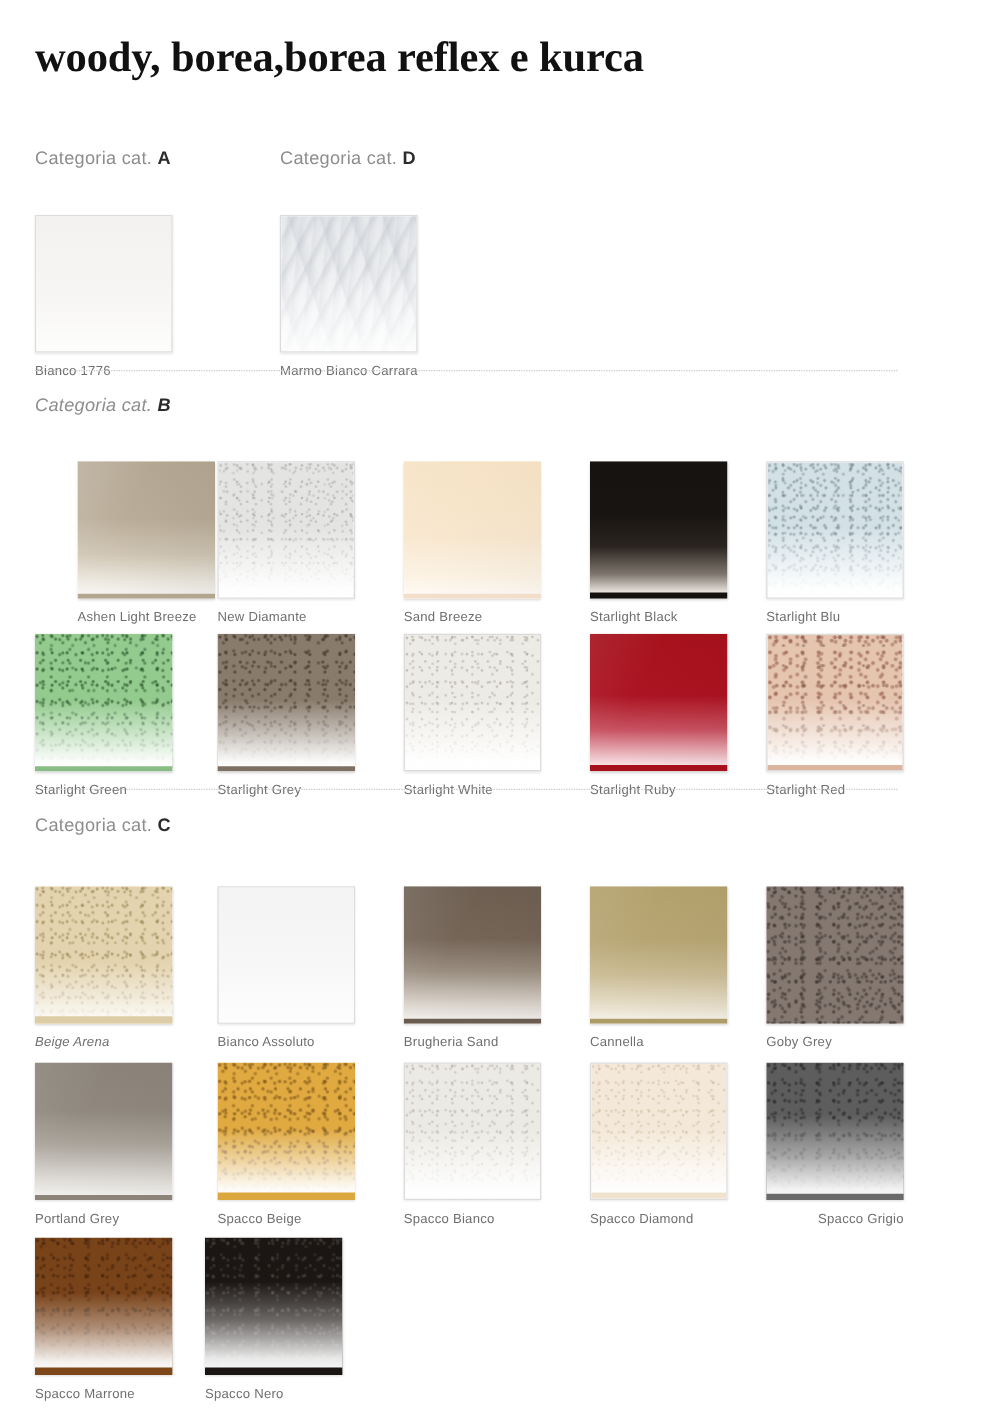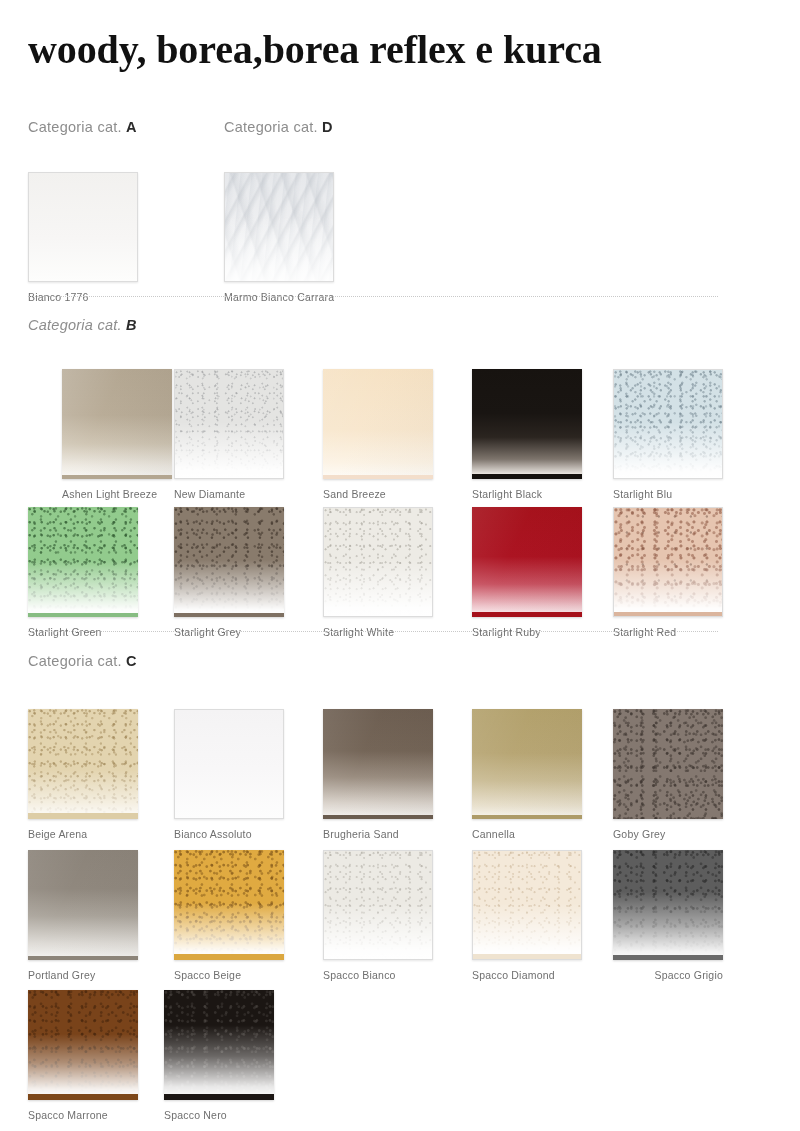--- a/index.html
+++ b/index.html
@@ -25,21 +25,21 @@
     font-family: "Liberation Sans", "DejaVu Sans", sans-serif;
     font-size: 27px;
     font-weight: 400;
     color: #8e8e8e;
     letter-spacing: 0.4px;
     line-height: 1.05;
     margin: 0;
   }
   .title-sub {
     font-family: "Liberation Serif", "DejaVu Serif", serif;
-    font-size: 40px;
+    font-size: 34px;
     font-weight: 700;
     color: #111111;
     letter-spacing: -0.1px;
     line-height: 1.12;
     margin: 4px 0 0 0;
     white-space: nowrap;
   }
 
   
   .cat-head {
@@ -320,21 +320,21 @@
   </div>
 
   <div class="sep" style="top:631px;"></div>
 
   <div class="cat-head" style="left:28px; top:653px;">
     <span>Categoria cat. </span>
     <span class="cat-letter">C</span>
   </div>
 
   <div class="swatch-row" style="top:680px;">
-    <div class="swatch-cell" style="left:28px;">
+    <div class="swatch-cell" style="left:28px;font-style:italic;">
       <div class="chip">
         <div class="base" style="background:#e3d4af;"></div>
         <div class="grain" style="opacity:0.8;
              background:
                radial-gradient(circle at 14% 17%, rgba(140,112,62,0.60) 0.8px, transparent 1.6px),
                radial-gradient(circle at 39% 10%, rgba(140,112,62,0.50) 0.8px, transparent 1.6px),
                radial-gradient(circle at 64% 24%, rgba(140,112,62,0.55) 0.8px, transparent 1.6px),
                radial-gradient(circle at 86% 14%, rgba(140,112,62,0.45) 0.8px, transparent 1.6px),
                radial-gradient(circle at 24% 44%, rgba(140,112,62,0.45) 0.8px, transparent 1.6px),
                radial-gradient(circle at 52% 38%, rgba(140,112,62,0.50) 0.8px, transparent 1.6px),

